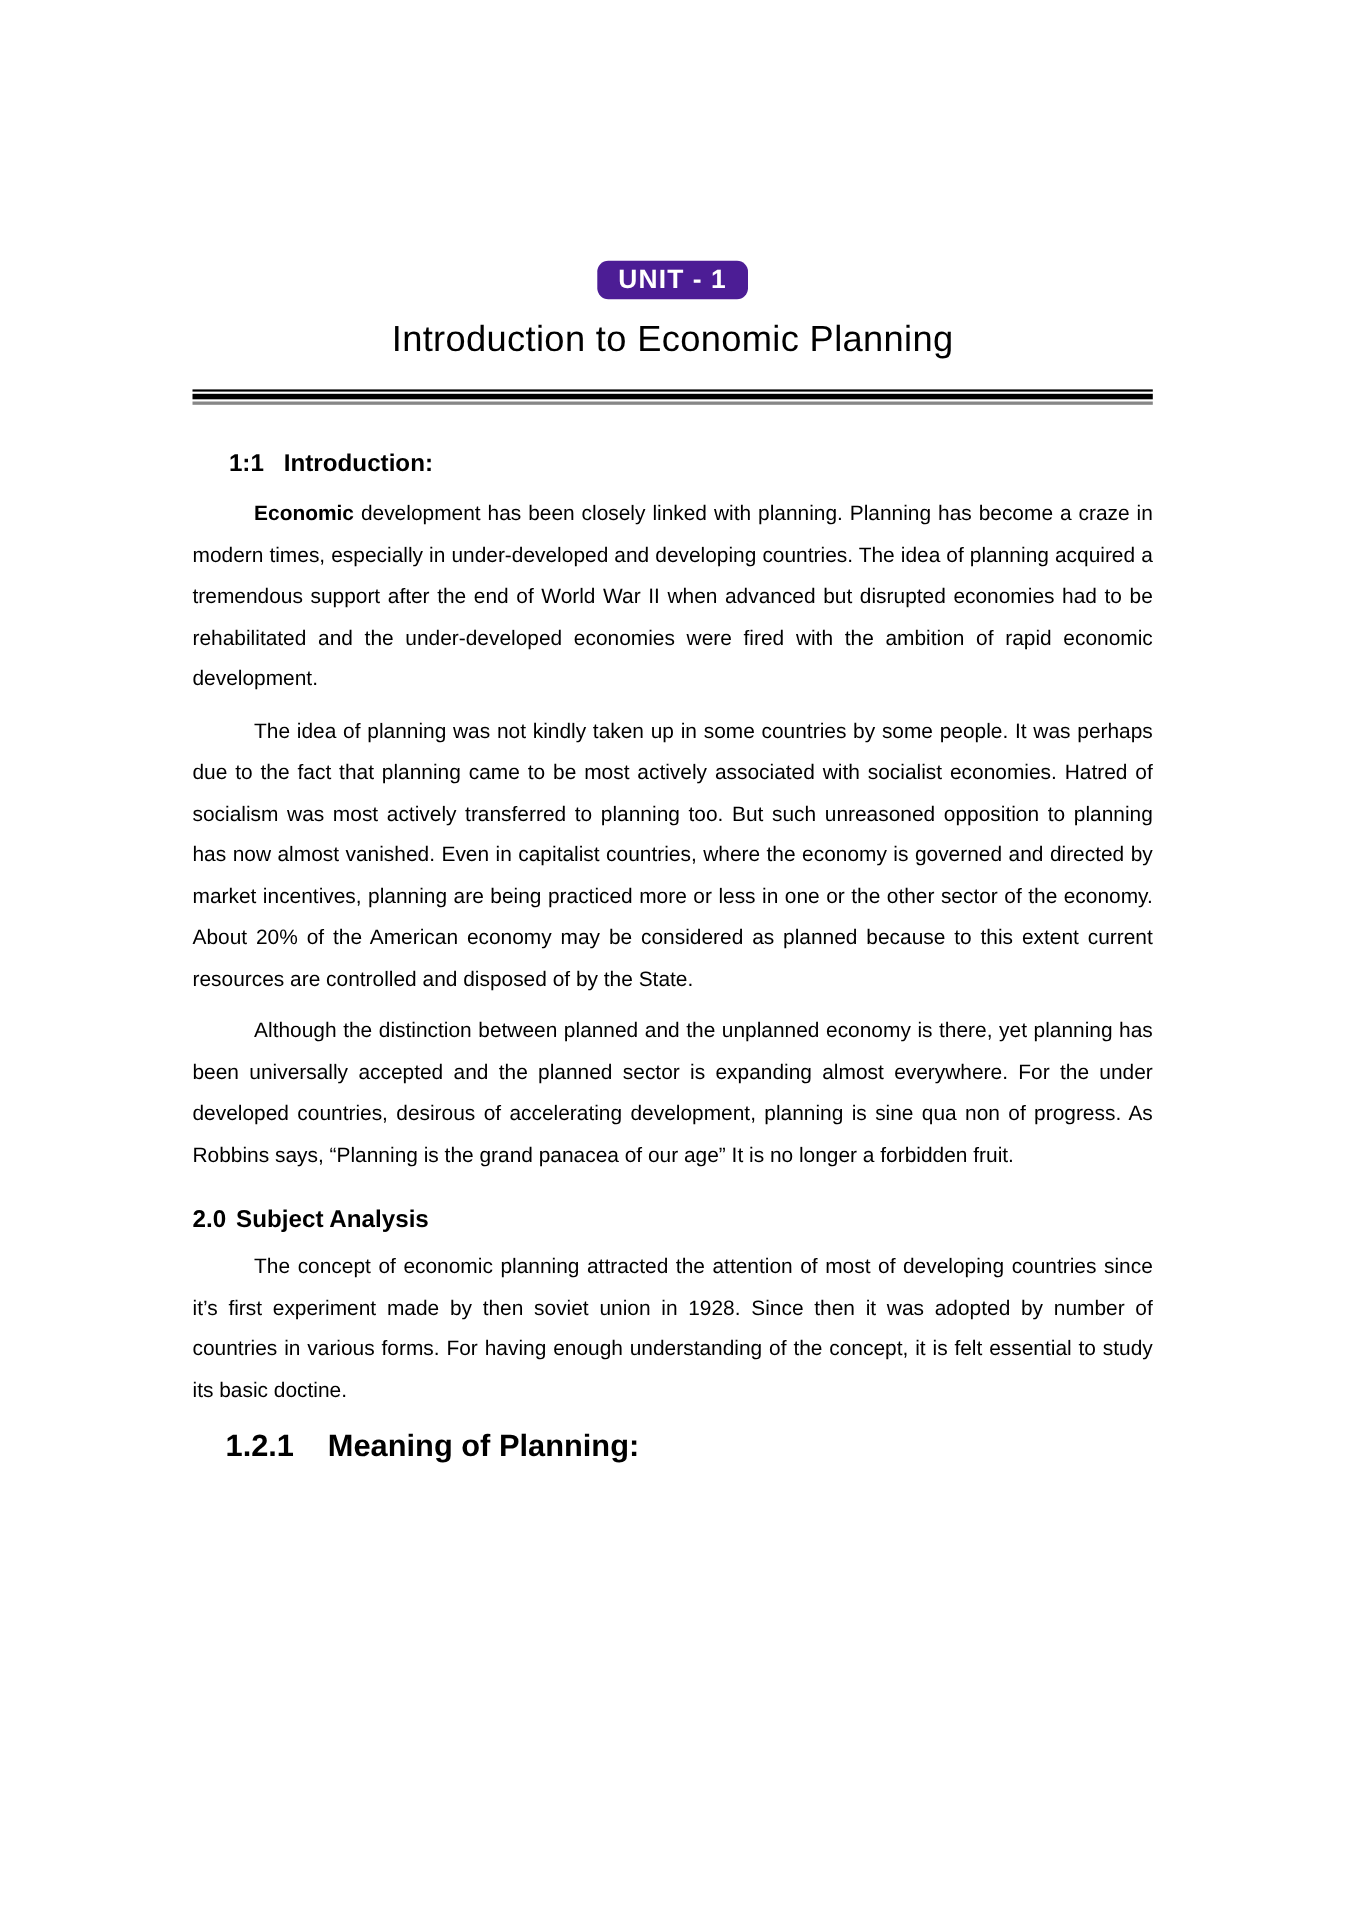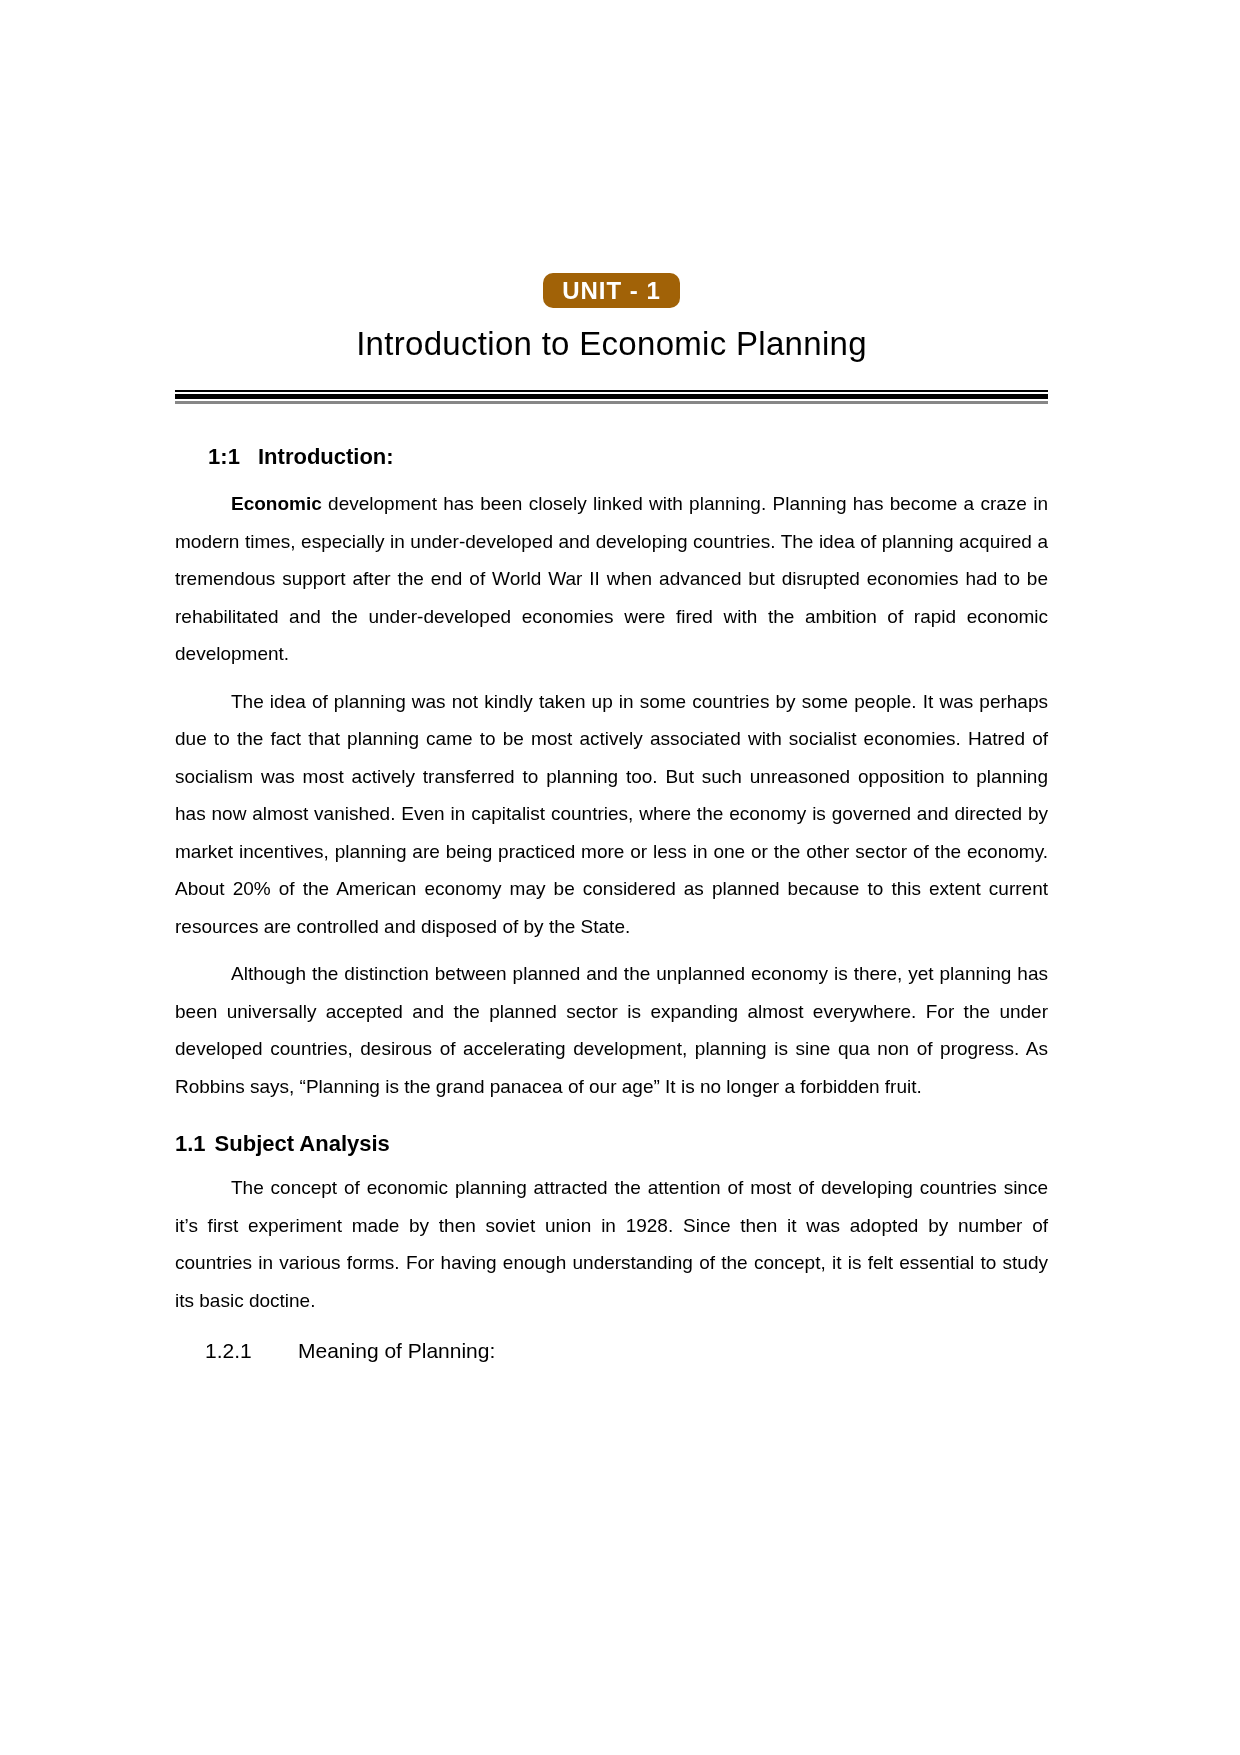--- a/index.html
+++ b/index.html
@@ -18,29 +18,28 @@
     width: 873px;
     margin-left: 175px;
     padding-top: 237px;
   }
   
   .badge-row {
     text-align: center;
   }
   .unit-badge {
     display: inline-block;
-    background: #a16207;
+    background: #4c1d95;
     color: #ffffff;
     font-size: 24px;
     font-weight: bold;
     letter-spacing: 1px;
     line-height: 27px;
     padding: 4px 19px;
     border-radius: 10px;
-    margin-top: 36px;
   }
   .doc-title {
     margin: 16px 0 0 0;
     text-align: center;
     font-size: 33px;
     font-weight: normal;
     line-height: 40px;
     letter-spacing: 0.3px;
   }
   .rule {
@@ -65,22 +64,22 @@
   .sec-num {
     display: inline-block;
     min-width: 68px;
     text-align: center;
   }
   .sec-num.tight {
     min-width: 0;
     margin-right: 9px;
   }
   h3.sub-head {
-    font-size: 21px;
-    font-weight: normal;
+    font-size: 28px;
+    font-weight: bold;
     line-height: 30px;
     margin: 17px 0 20px 0;
     padding-left: 30px;
   }
   .sub-num {
     display: inline-block;
     min-width: 93px;
   }
   
   p.body-par {
@@ -125,21 +124,21 @@
 
     <p class="body-par indent"><strong>Economic</strong><span> development has been closely linked with planning. Planning has become a craze in modern times, especially in under-developed and developing countries. The idea of planning acquired a tremendous support after the end of World War II when advanced but disrupted economies had to be rehabilitated and the under-developed economies were fired with the ambition of rapid economic development.</span></p>
 
     <p class="body-par indent">The idea of planning was not kindly taken up in some countries by some people. It was perhaps due to the fact that planning came to be most actively associated with socialist economies. Hatred of socialism was most actively transferred to planning too. But such unreasoned opposition to planning has now almost vanished. Even in capitalist countries, where the economy is governed and directed by market incentives, planning are being practiced more or less in one or the other sector of the economy. About 20% of the American economy may be considered as planned because to this extent current resources are controlled and disposed of by the State.</p>
 
     <p class="body-par indent">Although the distinction between planned and the unplanned economy is there, yet planning has been universally accepted and the planned sector is expanding almost everywhere. For the under developed countries, desirous of accelerating development, planning is sine qua non of progress. As Robbins says, “Planning is the grand panacea of our age” It is no longer a forbidden fruit.</p>
   </section>
 
   <section>
     <h2 class="sec-head second">
-      <span class="sec-num tight">1.1</span><span>Subject Analysis</span>
+      <span class="sec-num tight">2.0</span><span>Subject Analysis</span>
     </h2>
 
     <p class="body-par indent">The concept of economic planning attracted the attention of most of developing countries since it’s first experiment made by then soviet union in 1928. Since then it was adopted by number of countries in various forms. For having enough understanding of the concept, it is felt essential to study its basic doctine.</p>
 
     <h3 class="sub-head">
       <span class="sub-num">1.2.1</span><span>Meaning of Planning:</span>
     </h3>
 
   </section>
 

